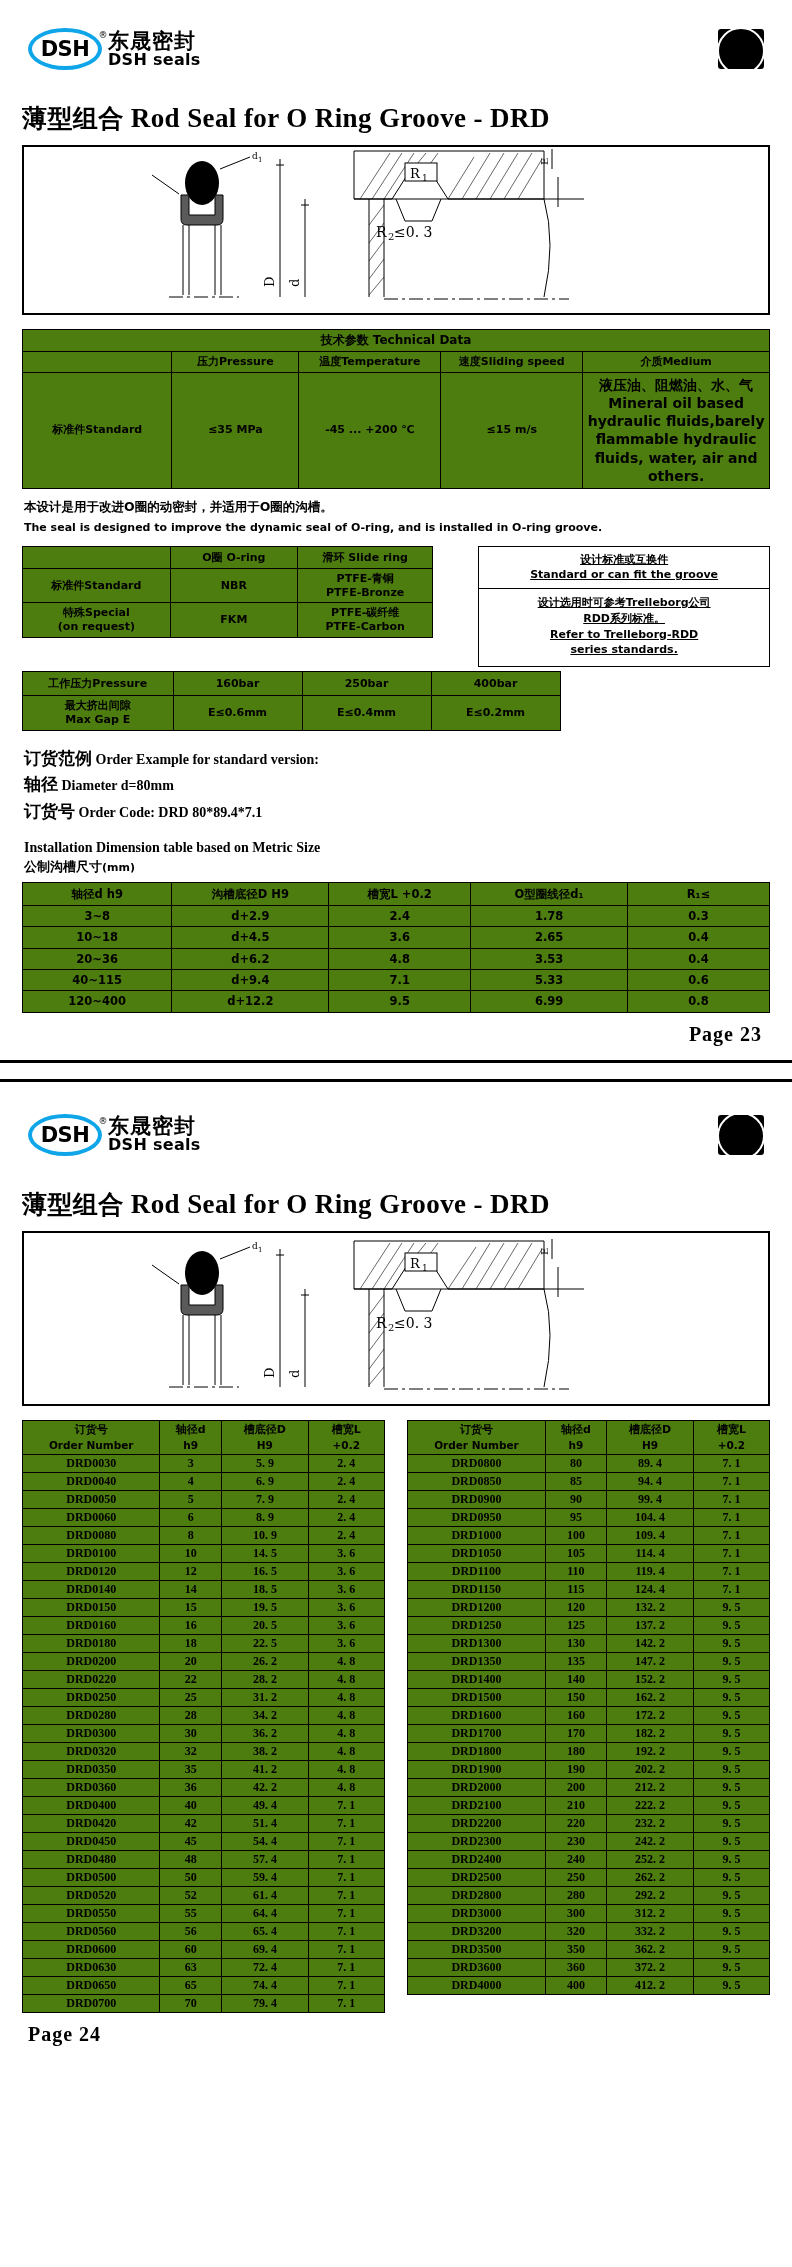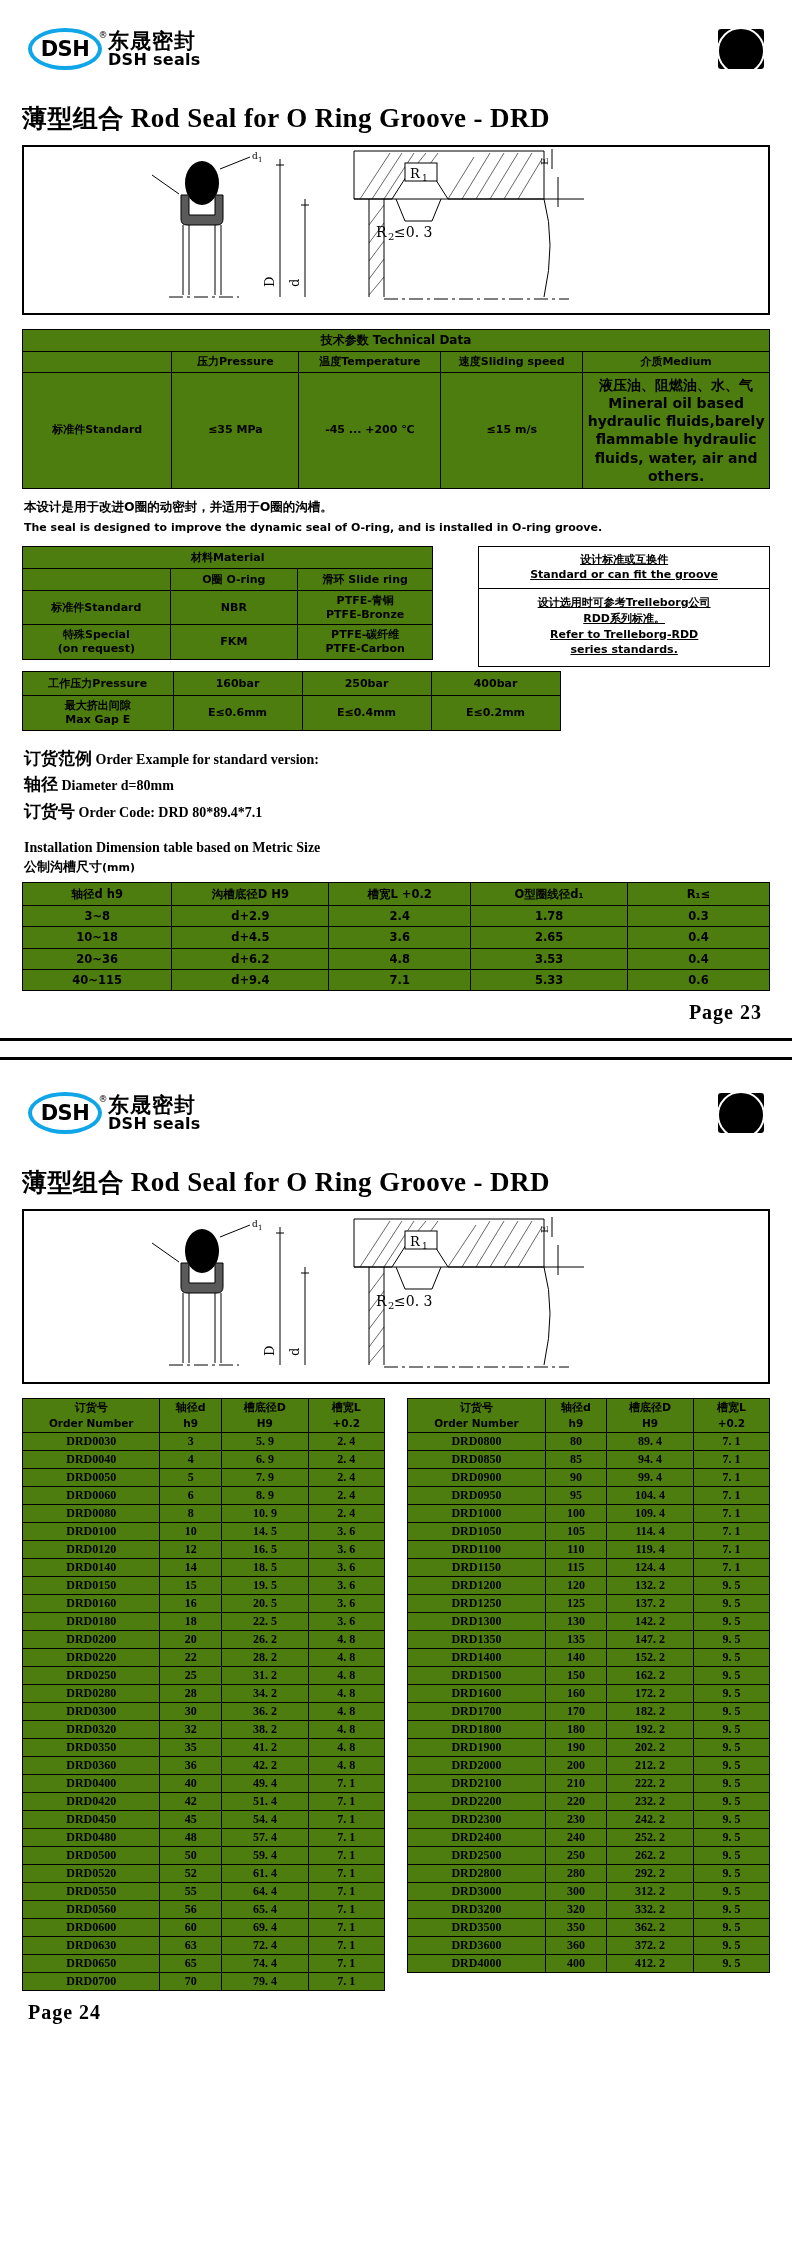--- a/index.html
+++ b/index.html
@@ -320,23 +320,20 @@
     </tbody>
   </table>
 
   <div class="note-cn">本设计是用于改进O圈的动密封，并适用于O圈的沟槽。</div>
   <div class="note-en">The seal is designed to improve the dynamic seal of O-ring, and is installed in O-ring groove.</div>
 
   <div class="mid-row">
     <div class="mat-wrap">
       <table class="mat-table">
         <tbody>
-          <tr>
-            <td colspan="3">材料Material</td>
-          </tr>
           <tr>
             <td style="width:36%"></td>
             <td style="width:31%">O圈 O-ring</td>
             <td style="width:33%">滑环 Slide ring</td>
           </tr>
           <tr class="two-line">
             <td>标准件Standard</td>
             <td>NBR</td>
             <td>
               <div>PTFE-青铜</div>
@@ -448,20 +445,27 @@
           <td>3.53</td>
           <td>0.4</td>
         </tr>
         <tr>
           <td>40~115</td>
           <td>d+9.4</td>
           <td>7.1</td>
           <td>5.33</td>
           <td>0.6</td>
         </tr>
+        <tr>
+          <td>120~400</td>
+          <td>d+12.2</td>
+          <td>9.5</td>
+          <td>6.99</td>
+          <td>0.8</td>
+        </tr>
       </tbody>
   </table>
 
   <div class="page-no right">Page  23</div>
 </div>
 
 <div class="page-sep"></div>
 
 <div class="page">
 

